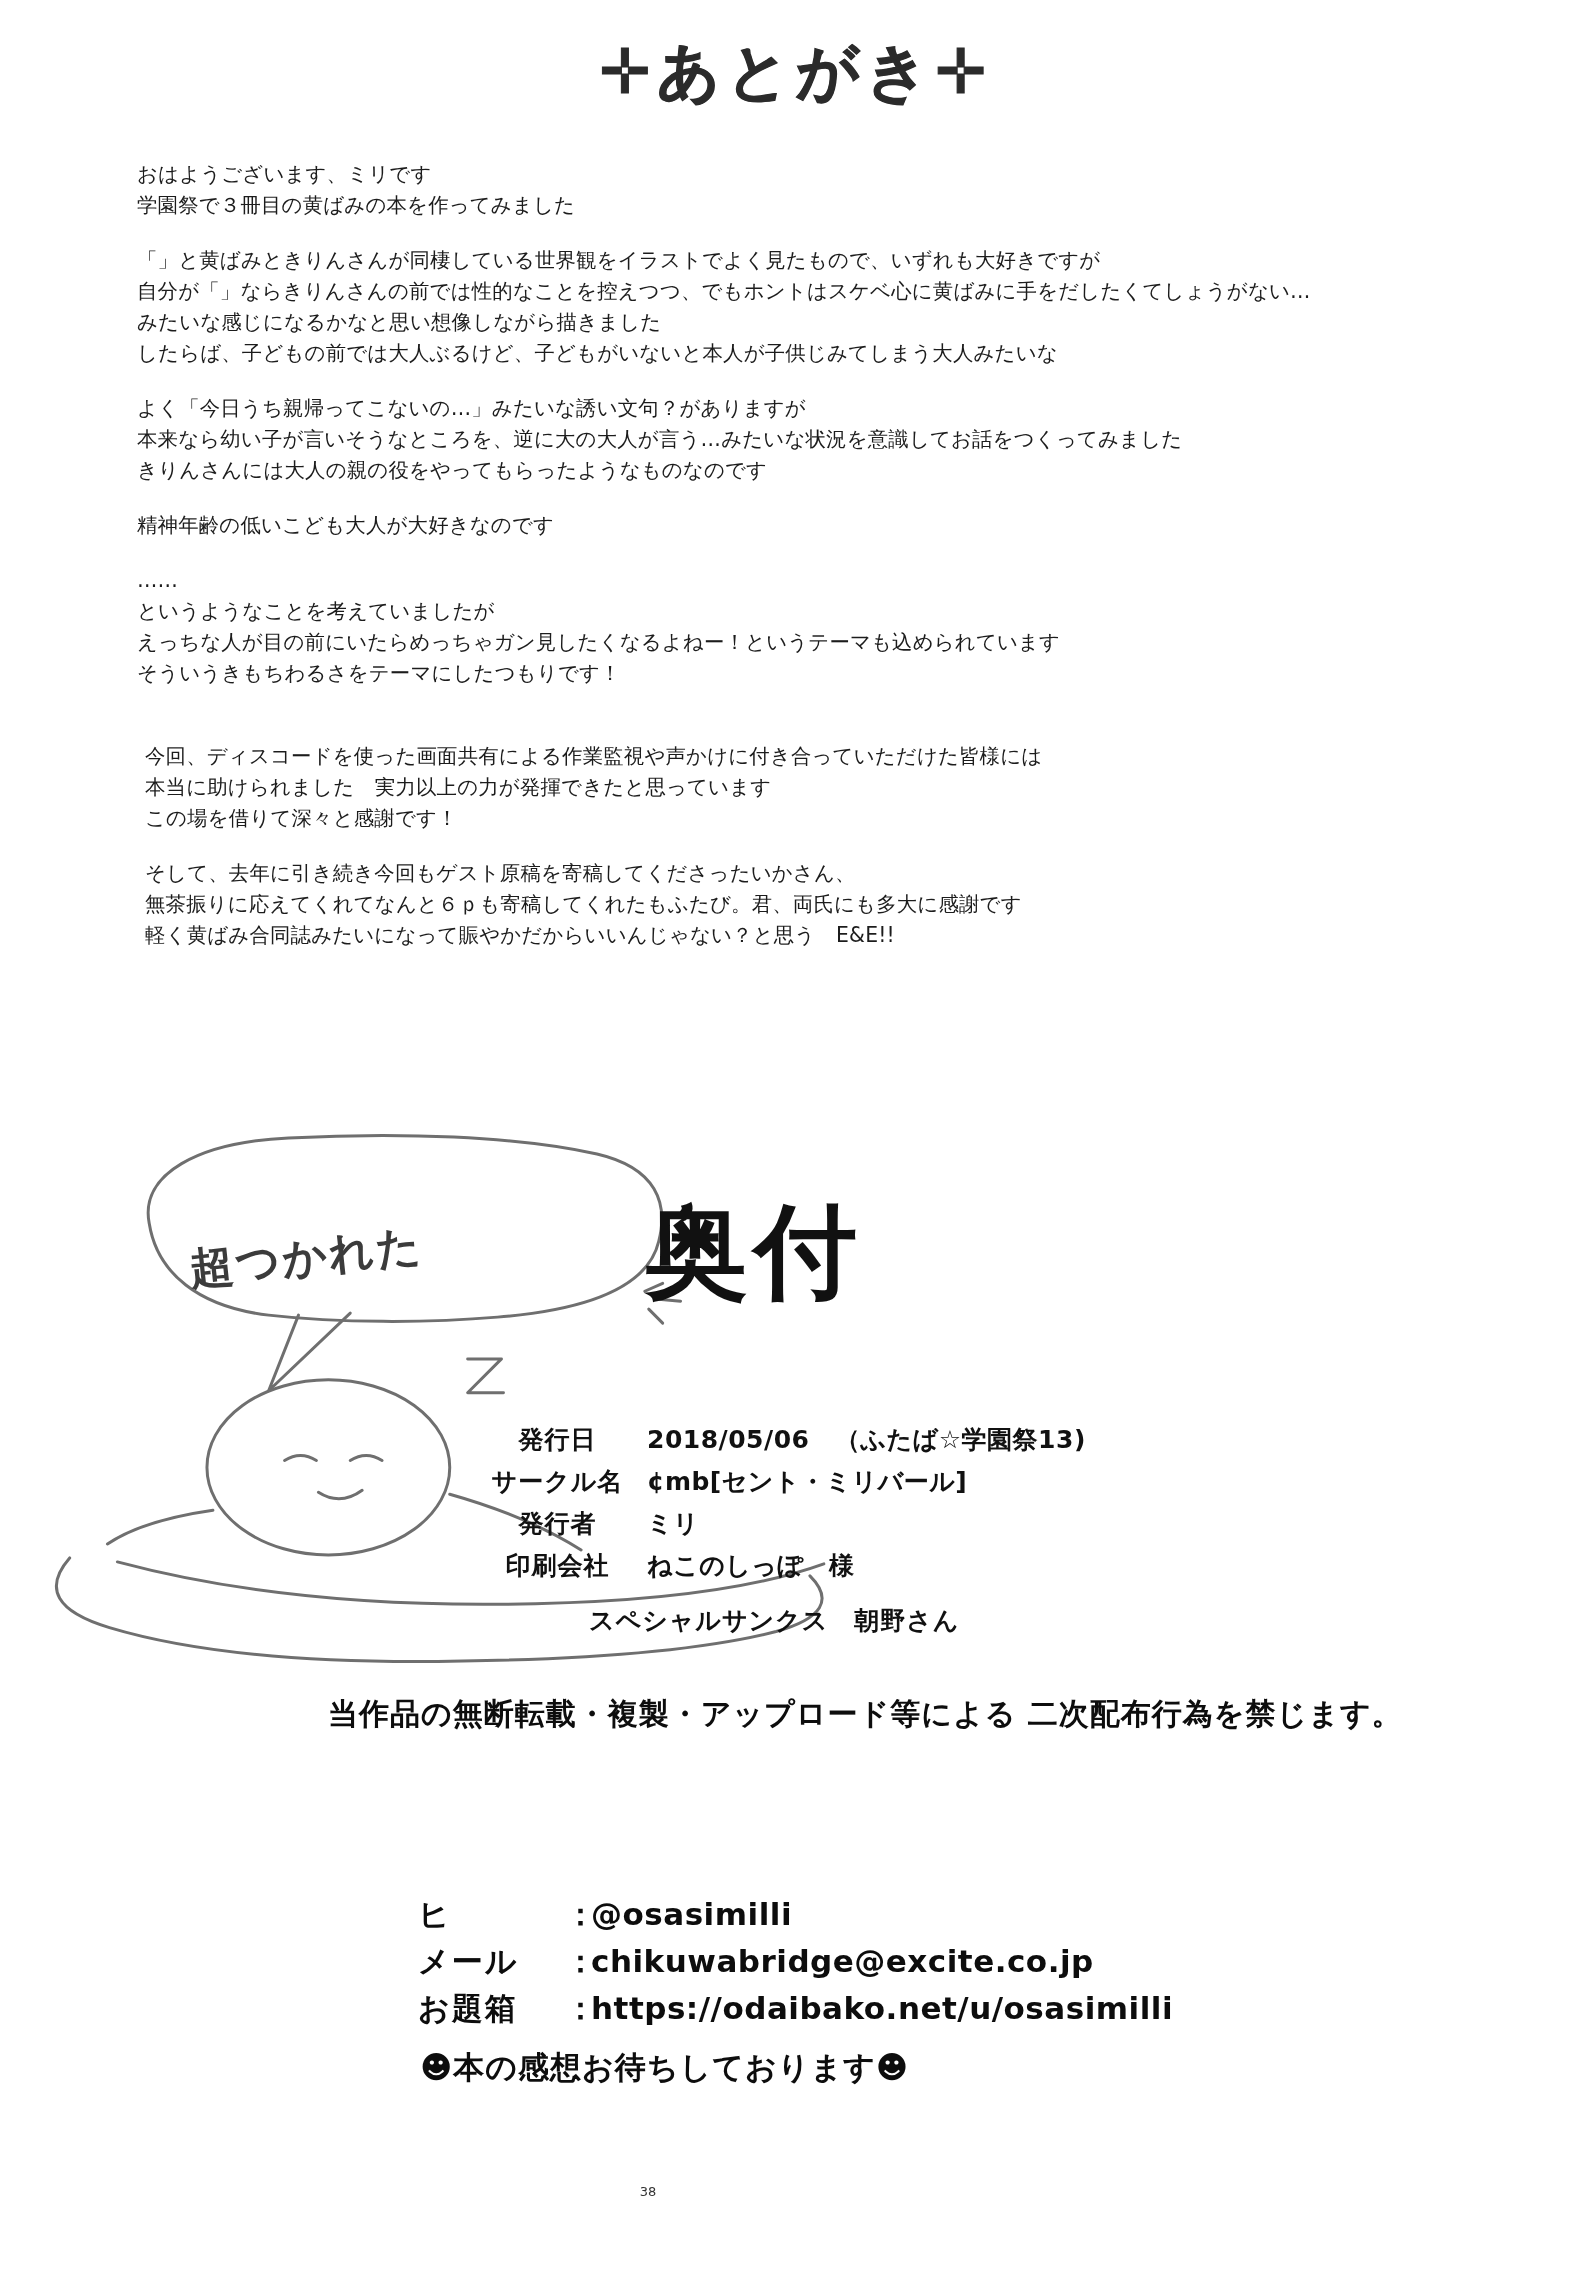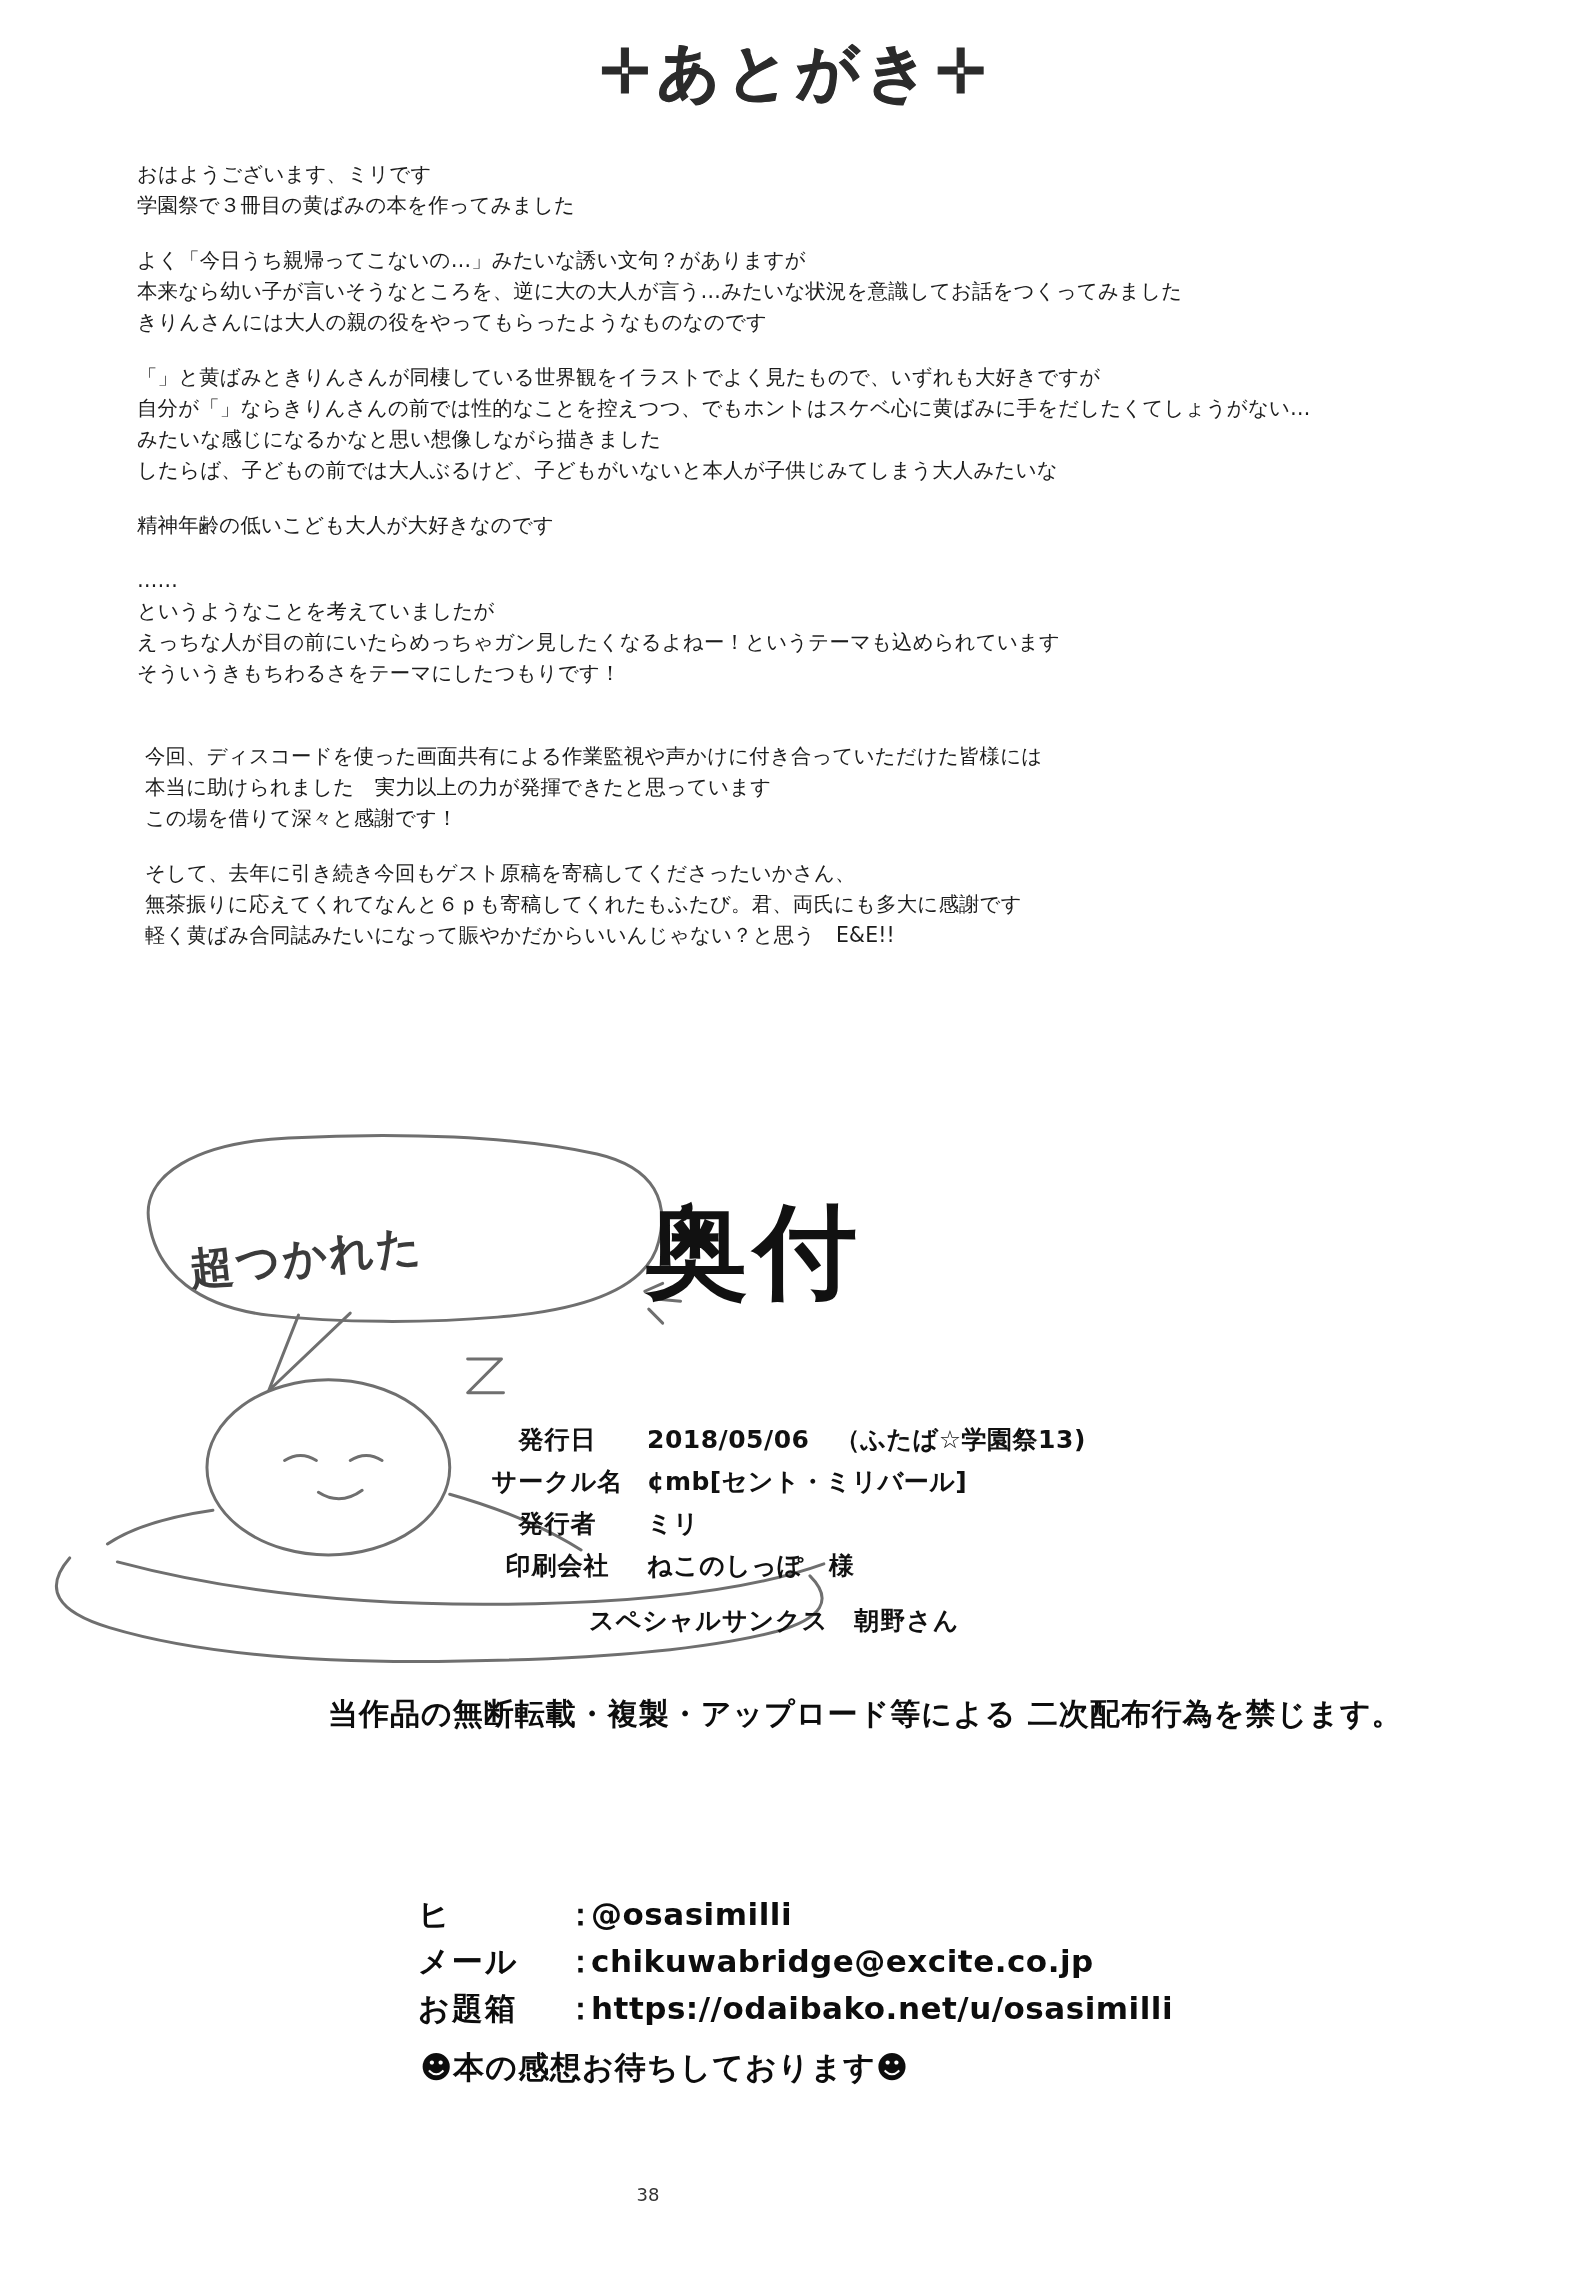--- a/index.html
+++ b/index.html
@@ -169,43 +169,43 @@
   }
 
   
   .page-number {
     position: absolute;
     left: 0;
     top: 2184px;
     width: 1296px;
     text-align: center;
     font-family: "DejaVu Sans", sans-serif;
-    font-size: 18px;
+    font-size: 13px;
     color: #333;
   }
 
   svg.sketch { display: block; }
 </style>
 </head>
 <body>
 
 <div class="page">
 
   <div class="afterword-title">✛あとがき✛</div>
 
   <div class="body-text">
     <p class="para">おはようございます、ミリです
 学園祭で３冊目の黄ばみの本を作ってみました</p>
-    <p class="para">よく「今日うち親帰ってこないの…」みたいな誘い文句？がありますが
-本来なら幼い子が言いそうなところを、逆に大の大人が言う…みたいな状況を意識してお話をつくってみました
-きりんさんには大人の親の役をやってもらったようなものなのです</p>
     <p class="para">「」と黄ばみときりんさんが同棲している世界観をイラストでよく見たもので、いずれも大好きですが
 自分が「」ならきりんさんの前では性的なことを控えつつ、でもホントはスケベ心に黄ばみに手をだしたくてしょうがない…
 みたいな感じになるかなと思い想像しながら描きました
 したらば、子どもの前では大人ぶるけど、子どもがいないと本人が子供じみてしまう大人みたいな</p>
+    <p class="para">よく「今日うち親帰ってこないの…」みたいな誘い文句？がありますが
+本来なら幼い子が言いそうなところを、逆に大の大人が言う…みたいな状況を意識してお話をつくってみました
+きりんさんには大人の親の役をやってもらったようなものなのです</p>
     <p class="para">精神年齢の低いこども大人が大好きなのです</p>
     <p class="para">……
 というようなことを考えていましたが
 えっちな人が目の前にいたらめっちゃガン見したくなるよねー！というテーマも込められています
 そういうきもちわるさをテーマにしたつもりです！</p>
     <p class="para indent" style="margin-top:52px;">今回、ディスコードを使った画面共有による作業監視や声かけに付き合っていただけた皆様には
 本当に助けられました　実力以上の力が発揮できたと思っています
 この場を借りて深々と感謝です！</p>
     <p class="para indent">そして、去年に引き続き今回もゲスト原稿を寄稿してくださったいかさん、
 無茶振りに応えてくれてなんと６ｐも寄稿してくれたもふたび。君、両氏にも多大に感謝です

